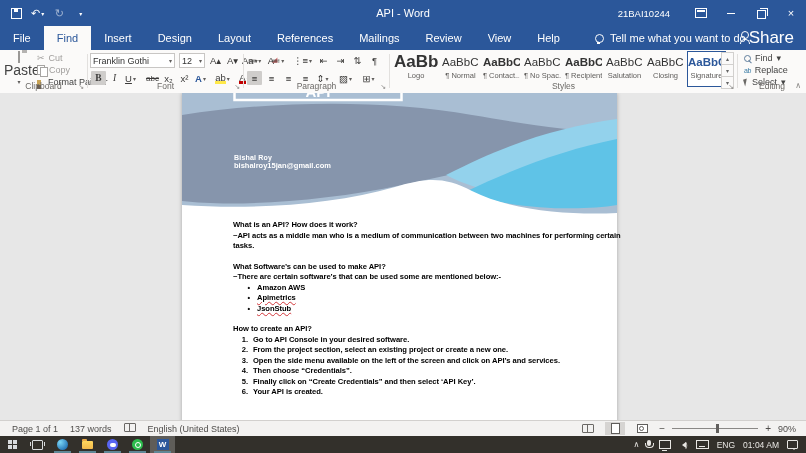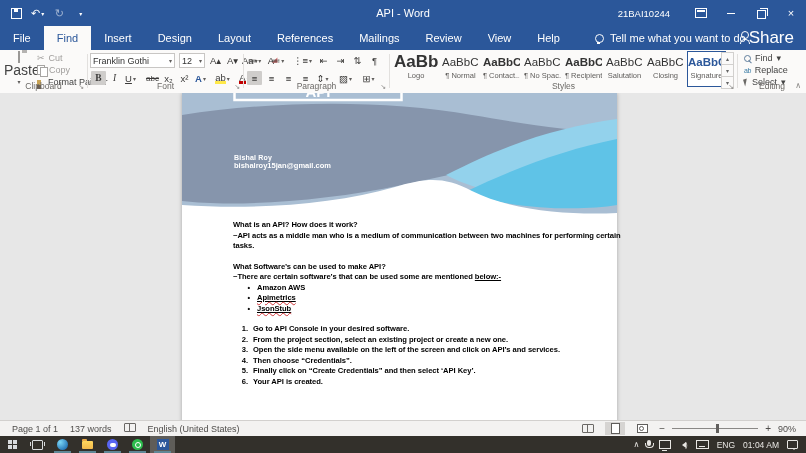--- a/index.html
+++ b/index.html
@@ -89,21 +89,21 @@
   .email{font-size:7.5px;font-weight:bold;}
   .content{position:absolute;left:51px;top:127px;width:402px;color:#000;font-size:7.6px;font-weight:bold;line-height:10.5px;letter-spacing:-0.05px;}
   .sec{margin-top:10px;}
   .sec:first-child{margin-top:0;}
   .p,.h{margin:0;}
   .bl{display:flex;}
   .bl .mk{width:24px;text-align:right;padding-right:7px;box-sizing:border-box;}
   .nl{display:flex;}
   .nl .num{width:20px;text-align:right;padding-right:5px;box-sizing:border-box;}
   .nl .t{max-width:348px;}
-  .u-sub{text-decoration:underline;}
+  .u-sub{}
   .sp-err{text-decoration:underline wavy #d13438;text-decoration-thickness:1px;}
   
   .statusbar{position:absolute;left:0;top:420px;width:806px;height:16px;background:#f3f2f1;border-top:1px solid #d2d0ce;
     display:flex;align-items:center;font-size:9px;color:#4f4d4b;box-sizing:border-box;}
   .sseg{margin-left:12px;white-space:nowrap;}
   .ic-book{width:10px;height:7px;border:1px solid #6b6966;border-radius:1px;position:relative;display:inline-block;}
   .ic-book:after{content:"";position:absolute;left:4px;top:0;bottom:0;width:1px;background:#6b6966;}
   .sright{margin-left:auto;display:flex;align-items:center;gap:7px;margin-right:10px;}
   .viewbtn{width:20px;height:13px;display:flex;align-items:center;justify-content:center;}
   .viewbtn.on{background:#d6d4d2;}
@@ -447,20 +447,21 @@
             <div class="bl">
               <span class="mk">•</span>
               <span><span class="u-sub"><span class="sp-err">Apimetrics</span></span></span>
             </div>
             <div class="bl">
               <span class="mk">•</span>
               <span><span class="u-sub"><span class="sp-err">JsonStub</span></span></span>
             </div>
           </div>
           <div class="sec">
+            <div class="h">How to create an API?</div>
             <div class="nl">
               <span class="num">1.</span>
               <span class="t">Go to API Console in your desired software.</span>
             </div>
             <div class="nl">
               <span class="num">2.</span>
               <span class="t">From the project section, select an existing project or create a new one.</span>
             </div>
             <div class="nl">
               <span class="num">3.</span>

